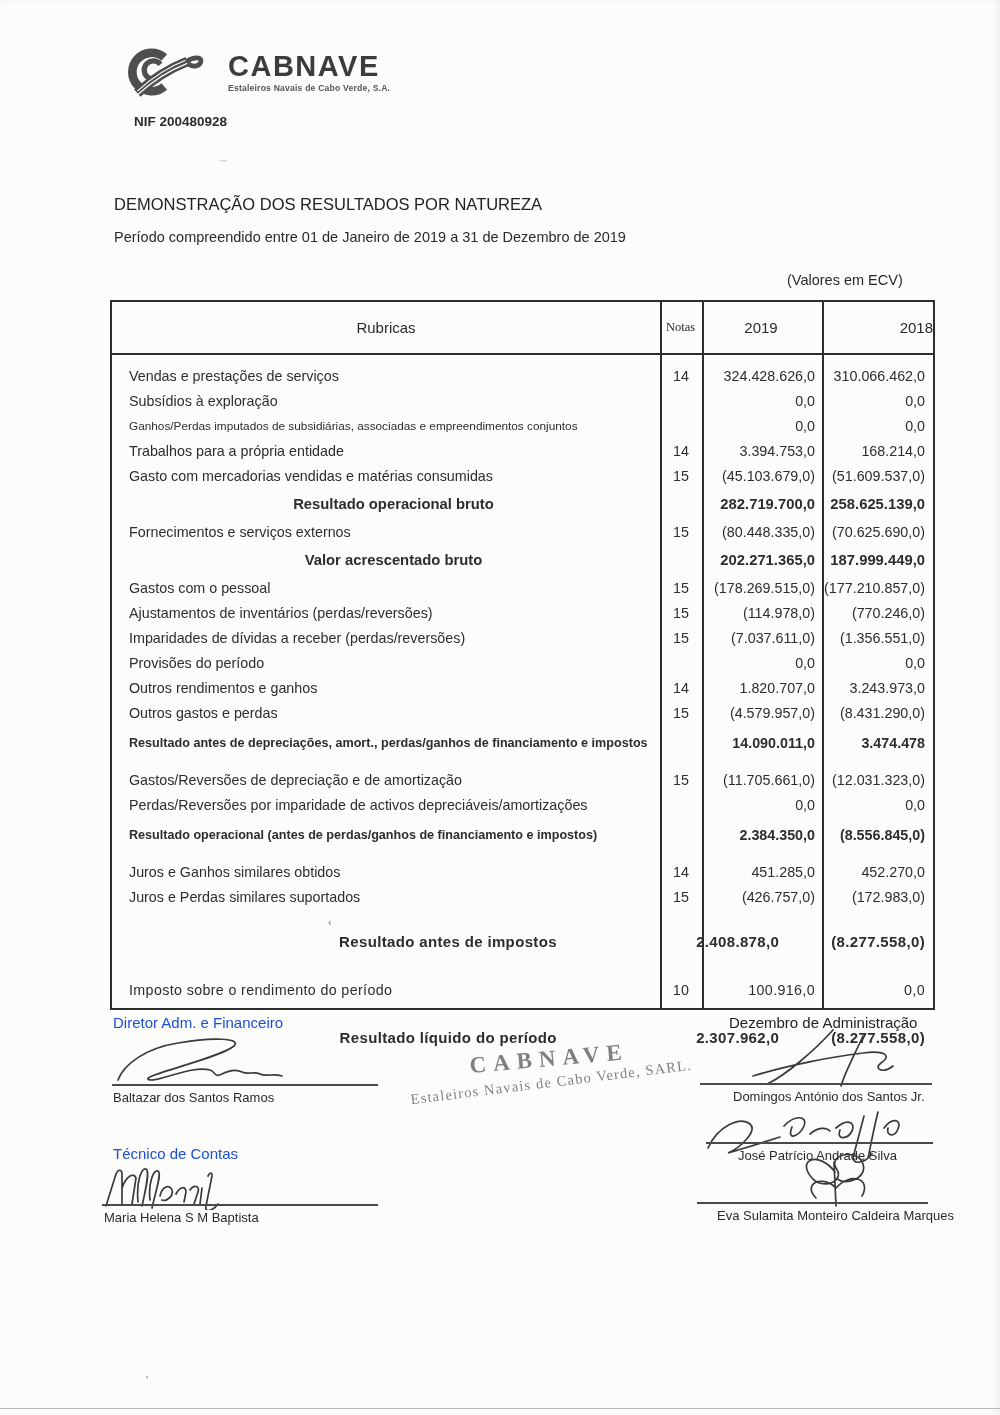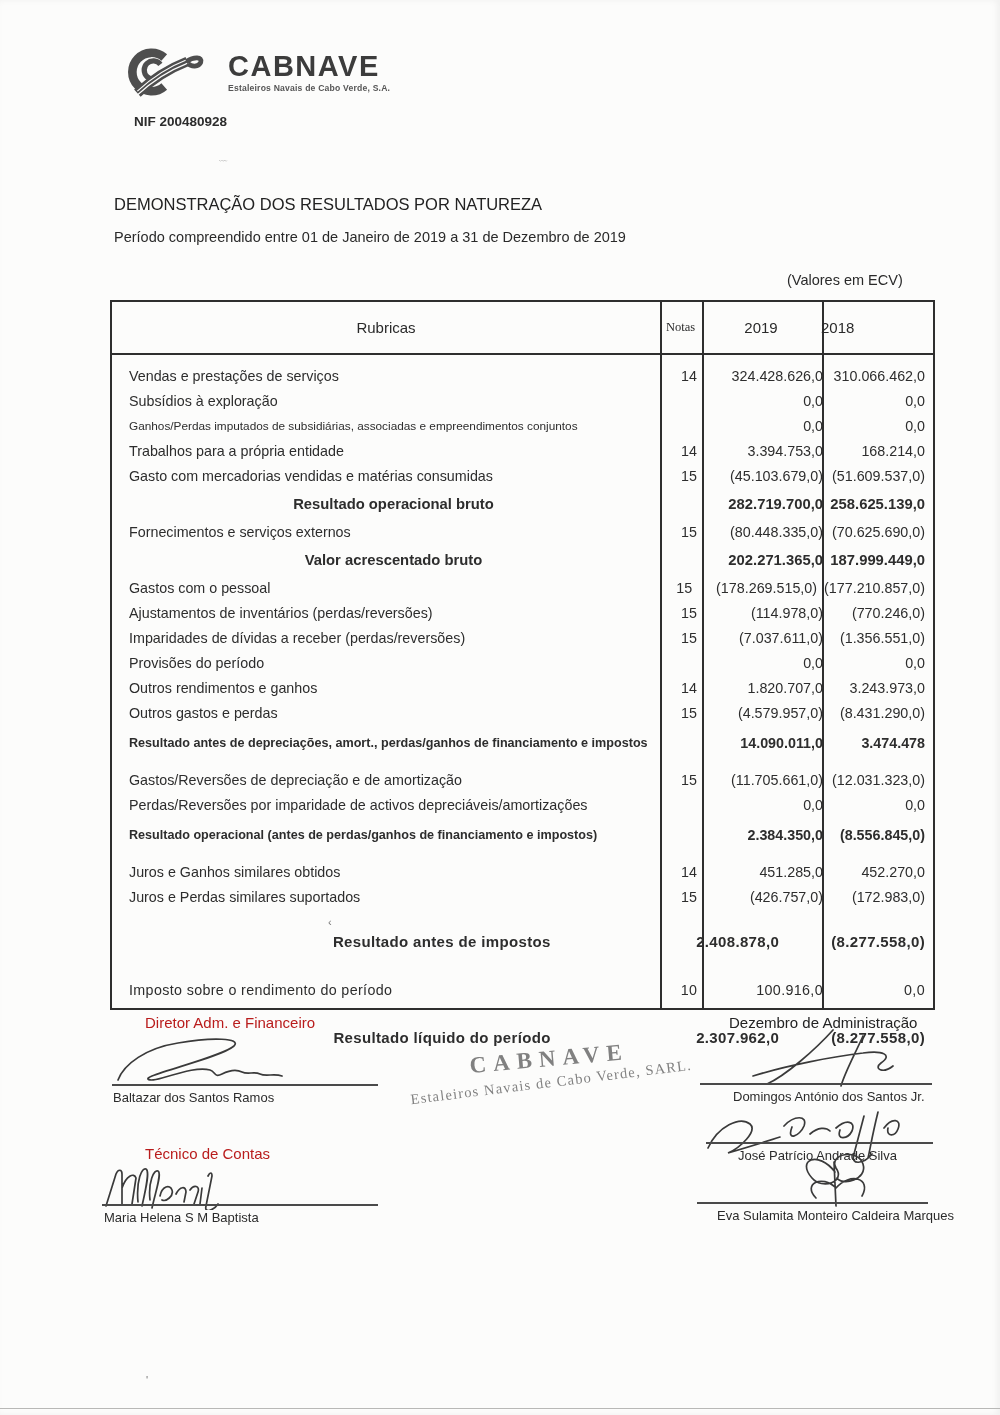--- a/index.html
+++ b/index.html
@@ -22,38 +22,38 @@
   .currency-note{left:787px;top:272px;font-size:14.5px;color:#2a2a2a;}
 
   
   .fin-table{left:110px;top:300px;width:825px;height:710px;border:2px solid #2e2e2e;box-sizing:border-box;}
   .vline{position:absolute;top:0;bottom:0;width:1.5px;background:#2e2e2e;}
   .vl-1{left:548px;} .vl-2{left:590px;} .vl-3{left:710px;}
   .t-head{position:relative;display:flex;align-items:center;height:53px;border-bottom:2.5px solid #2e2e2e;box-sizing:border-box;}
   .h-rubricas{width:548px;text-align:center;font-size:15px;color:#2a2a2a;}
   .h-notas{width:41px;text-align:center;font-size:12.5px;font-family:"Liberation Serif",serif;color:#2a2a2a;}
   .h-2019{width:120px;text-align:center;font-size:15px;color:#2a2a2a;}
-  .h-2018{flex:1;text-align:left;font-size:15px;color:#2a2a2a;}
+  .h-2018{flex:1;text-align:right;font-size:15px;color:#2a2a2a;}
   .t-body{position:relative;display:flex;flex-direction:column;padding-top:8px;}
   .t-row{display:flex;align-items:center;height:25px;font-size:14.3px;color:#2d2d2d;flex:0 0 auto;}
   .t-label{width:548px;padding-left:17px;box-sizing:border-box;white-space:nowrap;overflow:hidden;}
-  .t-notas{width:42px;text-align:center;margin-left:8px;}
+  .t-notas{width:42px;text-align:center;}
   .t-2019{width:120px;text-align:right;padding-right:7px;box-sizing:border-box;}
   .t-2018{flex:1;text-align:right;padding-right:8px;box-sizing:border-box;}
   .v-small .t-label{font-size:11.8px;}
   .v-total-right{font-weight:bold;font-size:14.8px;margin:3px 0;}
   .v-total-right .t-label{text-align:center;padding-right:2px;}
   .v-total-left{font-weight:bold;margin:5px 0 12px 0;}
   .v-total-left .t-label{font-size:12.6px;}
   .v-alt{letter-spacing:0.35px;margin:3px 0;}
   .v-total-alt{font-weight:bold;font-size:15px;letter-spacing:0.35px;margin:20px 0;gap:45px;}
   .v-total-alt .t-label{text-align:right;padding-right:6px;}
 
   
-  .sig-role{font-size:15px;color:#b91c1c;margin-left:32px;}
+  .sig-role{font-size:15px;color:#1d4ed8;}
   .sig-name{font-size:13px;color:#2b2b2b;}
   .sig-name-sm{font-size:13px;color:#2b2b2b;}
   .sig-line{position:absolute;height:1.5px;background:#4a4a4a;}
   .council-heading{left:729px;top:1014px;font-size:15px;color:#232323;}
   .stamp{left:395px;top:1046px;width:310px;text-align:center;transform:rotate(-5deg);color:#707070;opacity:0.88;}
   .stamp-line1{font-size:23px;letter-spacing:7px;font-weight:600;font-family:"Liberation Serif",serif;}
   .stamp-line2{font-size:14.5px;letter-spacing:1.2px;font-family:"Liberation Serif",serif;transform:rotate(-2deg);margin-top:2px;}
   .sig-svg path{fill:none;stroke:#3a3a3a;stroke-width:1.7;stroke-linecap:round;}
   .scan-bottom-line{left:0;top:1408px;width:1000px;height:1px;background:#b8b8b6;}
   .artifact2{left:328px;top:916px;font-size:11px;color:#777;}

